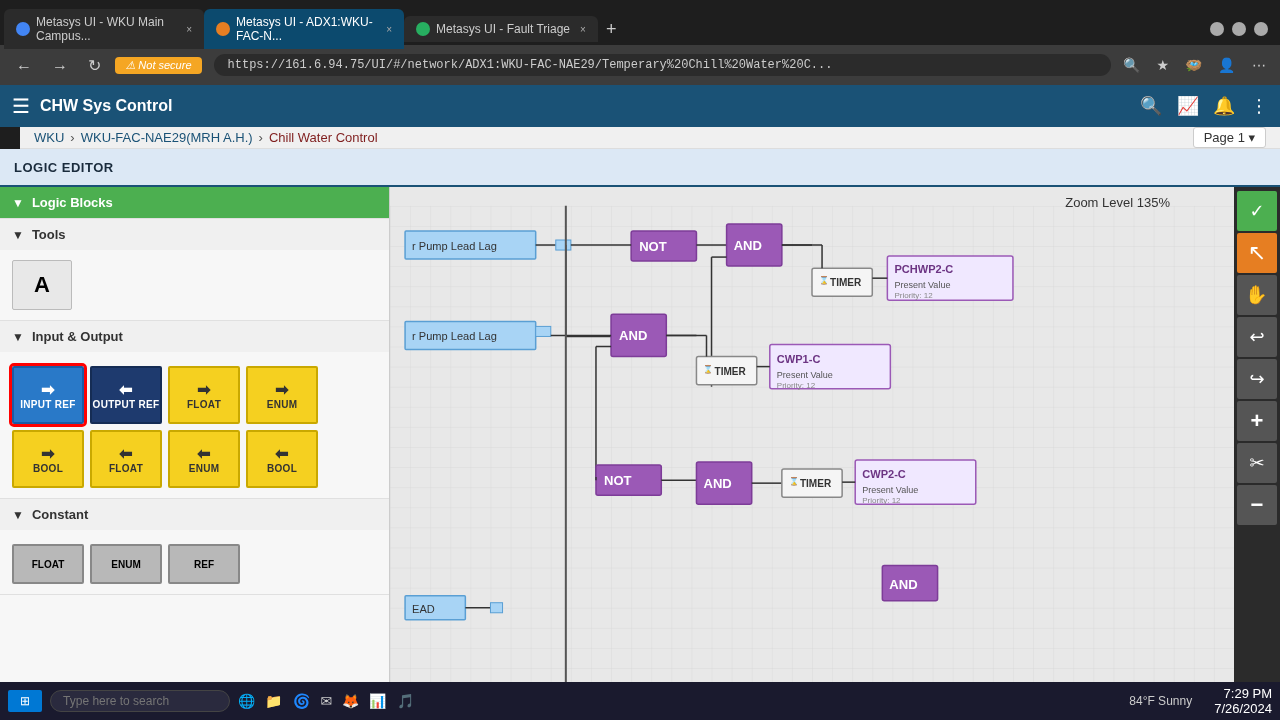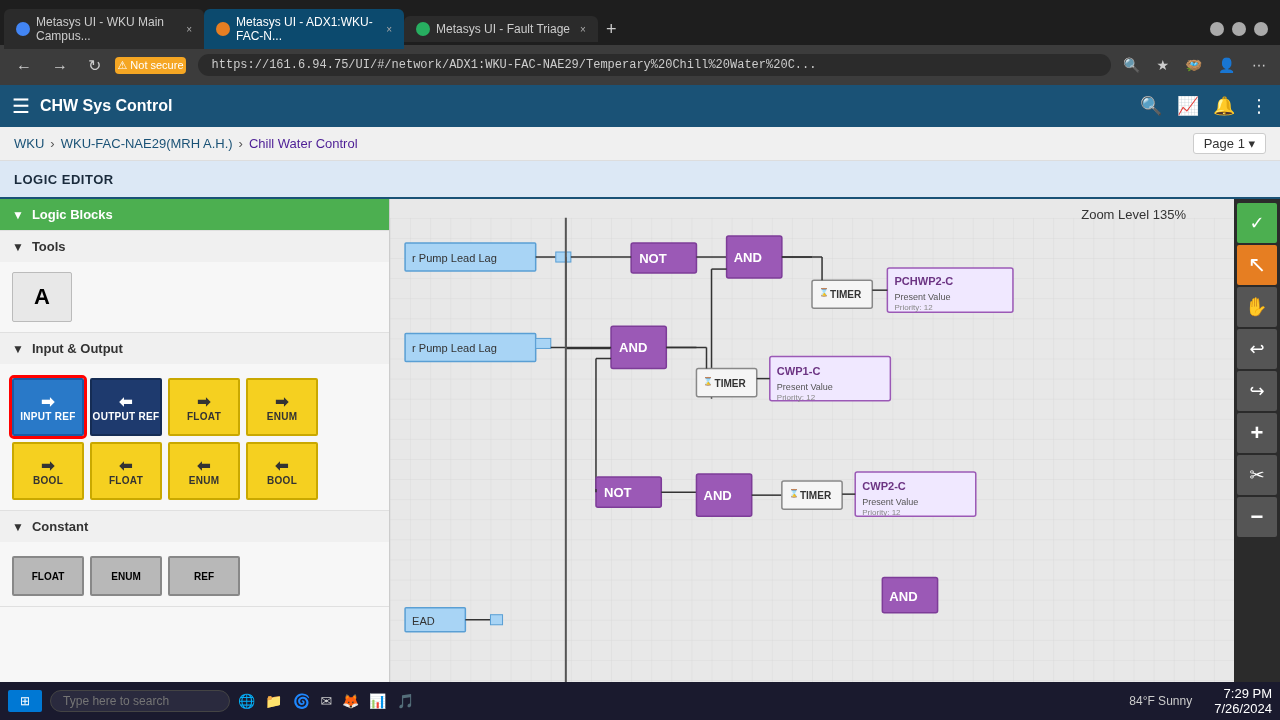--- a/index.html
+++ b/index.html
@@ -25,24 +25,24 @@
     .address-bar { flex: 1; background: #2b2b2b; border: none; border-radius: 20px; padding: 4px 14px; color: #ccc; font-size: 12px; outline: none; font-family: Liberation Mono, monospace; }
     .browser-icons { display: flex; gap: 8px; align-items: center; }
     .browser-icon-btn { background: none; border: none; color: #ccc; cursor: pointer; font-size: 14px; padding: 2px 4px; }
 
     
     .app-header { background: #1a5276; display: flex; align-items: center; padding: 0 12px; height: 42px; }
     .app-header-title { color: #fff; font-size: 16px; font-weight: 600; margin-left: 10px; }
     .header-icons { margin-left: auto; display: flex; gap: 14px; color: #fff; font-size: 18px; cursor: pointer; align-items: center; }
 
     
-    .breadcrumb-bar { background: #f0f0f0; display: flex; align-items: center; padding: 0 14px; height: 34px; border-bottom: 1px solid #ddd; font-size: 13px; }
+    .breadcrumb-bar { background: #f0f0f0; display: flex; align-items: center; padding: 0 14px; height: 22px; border-bottom: 1px solid #ddd; font-size: 13px; margin-left: 20px; }
     .breadcrumb-link { color: #1a5276; cursor: pointer; text-decoration: none; }
     .breadcrumb-sep { color: #555; margin: 0 6px; }
-    .breadcrumb-current { color: #4c1d95; }
+    .breadcrumb-current { color: #7f1d1d; }
     .breadcrumb-page { margin-left: auto; font-size: 13px; color: #333; border: 1px solid #ccc; background: #fff; padding: 2px 10px; border-radius: 3px; cursor: pointer; }
 
     
     .main-layout { display: flex; height: calc(720px - 36px - 40px - 42px - 34px - 38px); background: #fff; }
 
     
     .logic-editor-bar { background: #dce8f5; border-bottom: 2px solid #1a5276; padding: 6px 14px; font-size: 13px; font-weight: 700; color: #1a2b3c; letter-spacing: 0.5px; height: 38px; display: flex; align-items: center; }
 
     
     .sidebar { width: 390px; background: #f7f7f7; border-right: 1px solid #ccc; overflow-y: auto; flex-shrink: 0; }
@@ -79,21 +79,21 @@
     .rt-btn.gray { background: #555; }
 
     
     .taskbar { background: #1a1a2e; display: flex; align-items: center; height: 38px; padding: 0 8px; position: fixed; bottom: 0; width: 1280px; }
     .taskbar-start { background: #0078d4; border: none; color: #fff; padding: 4px 12px; font-size: 12px; cursor: pointer; margin-right: 8px; border-radius: 2px; }
     .taskbar-search { background: #2a2a3e; border: 1px solid #444; border-radius: 14px; color: #aaa; font-size: 12px; padding: 3px 12px; outline: none; width: 180px; margin-right: 8px; }
     .taskbar-icons { display: flex; gap: 10px; align-items: center; color: #ccc; font-size: 14px; }
     .taskbar-sys { margin-left: auto; display: flex; gap: 22px; align-items: center; color: #ccc; font-size: 12px; }
     .taskbar-time { color: #fff; font-size: 13px; text-align: right; }
 
-    .zoom-label { position: absolute; top: 8px; right: 48px; font-size: 13px; color: #333; font-weight: 500; }
+    .zoom-label { position: absolute; top: 8px; right: 64px; font-size: 13px; color: #333; font-weight: 500; }
   </style>
 </head>
 <body>
 
 <div class="browser-chrome">
   <div class="tab-bar">
     <div class="tab">
       <div class="tab-icon" style="background:#4285f4;"></div>
       <span>Metasys UI - WKU Main Campus...</span>
       <span class="tab-close">×</span>
@@ -112,21 +112,21 @@
     <div class="window-controls">
       <button class="win-btn win-min"></button>
       <button class="win-btn win-max"></button>
       <button class="win-btn win-close"></button>
     </div>
   </div>
   <div class="address-bar-row">
     <button class="nav-btn">←</button>
     <button class="nav-btn">→</button>
     <button class="nav-btn">↻</button>
-    <span style="background:#f5a623;color:#fff;font-size:11px;padding:2px 2px;border-radius:4px;margin-right:4px;">⚠ <span>Not secure</span></span>
+    <span style="background:#f5a623;color:#fff;font-size:11px;padding:2px 10px;border-radius:4px;margin-right:4px;font-style:italic;">⚠ <span>Not secure</span></span>
     <input class="address-bar" type="text" value="https://161.6.94.75/UI/#/network/ADX1:WKU-FAC-NAE29/Temperary%20Chill%20Water%20C..." style="">
     <div class="browser-icons">
       <button class="browser-icon-btn">🔍</button>
       <button class="browser-icon-btn">★</button>
       <button class="browser-icon-btn">🪺</button>
       <button class="browser-icon-btn">👤</button>
       <button class="browser-icon-btn">⋯</button>
     </div>
   </div>
 </div>

